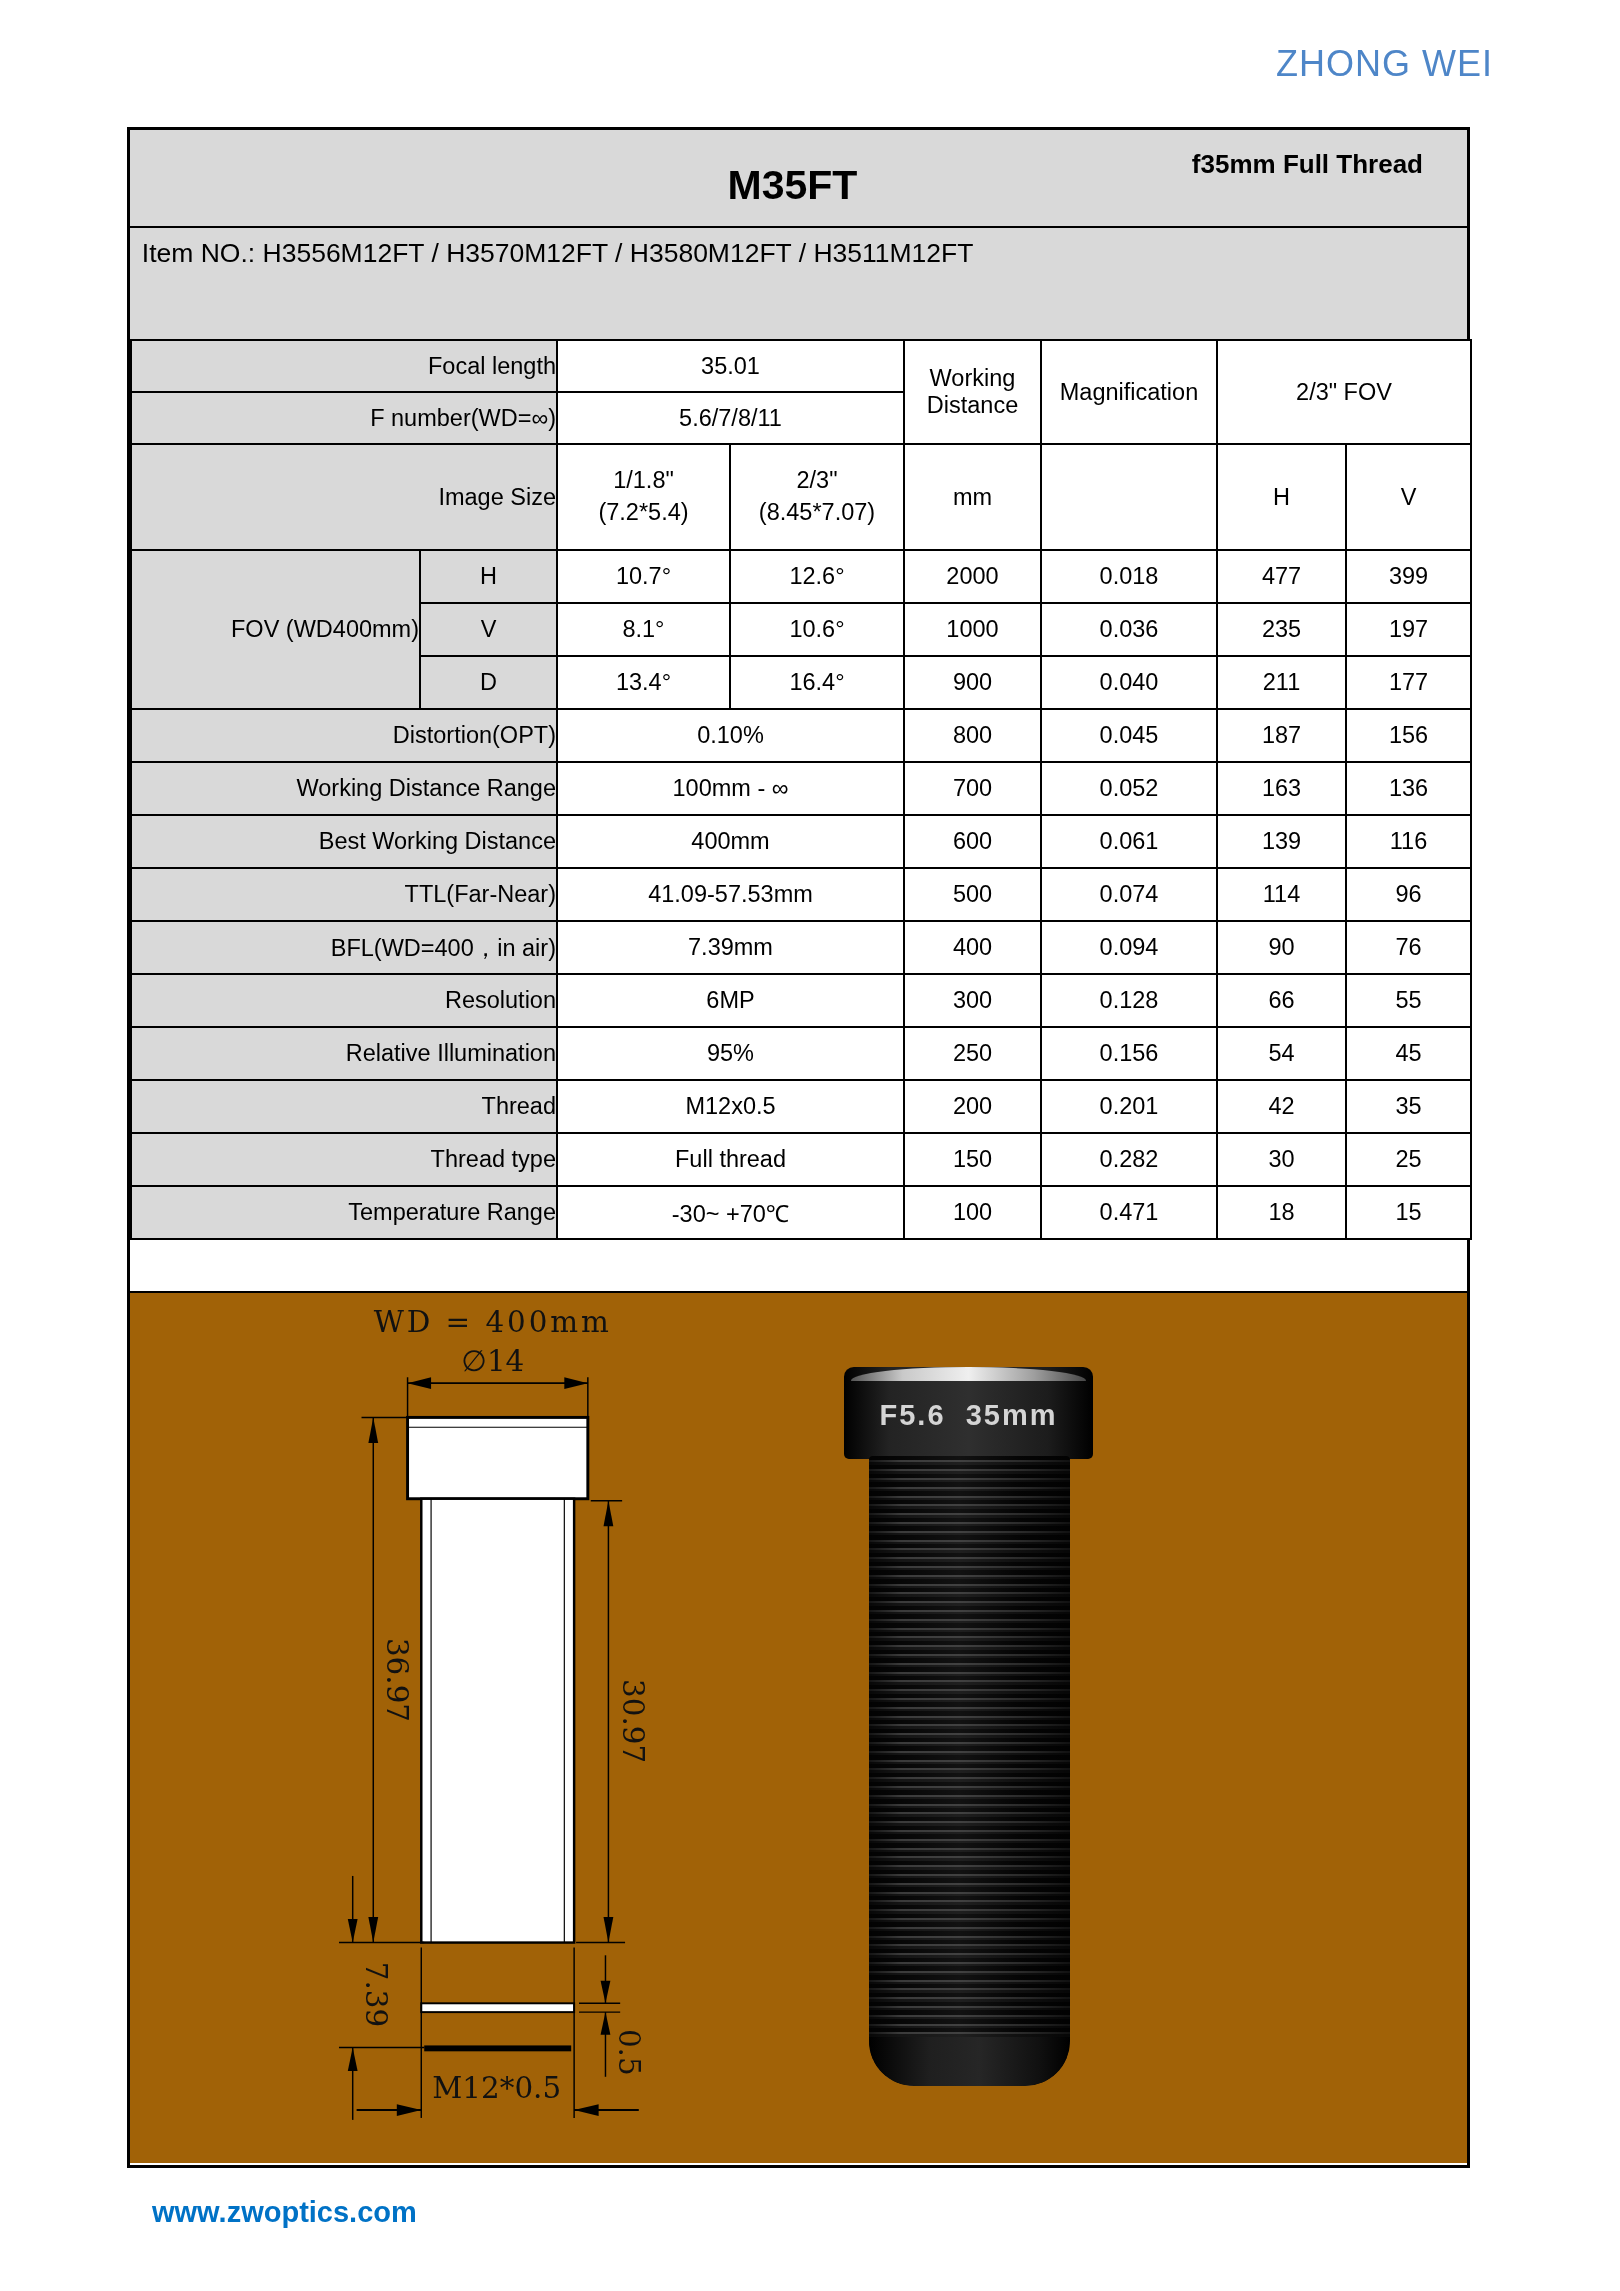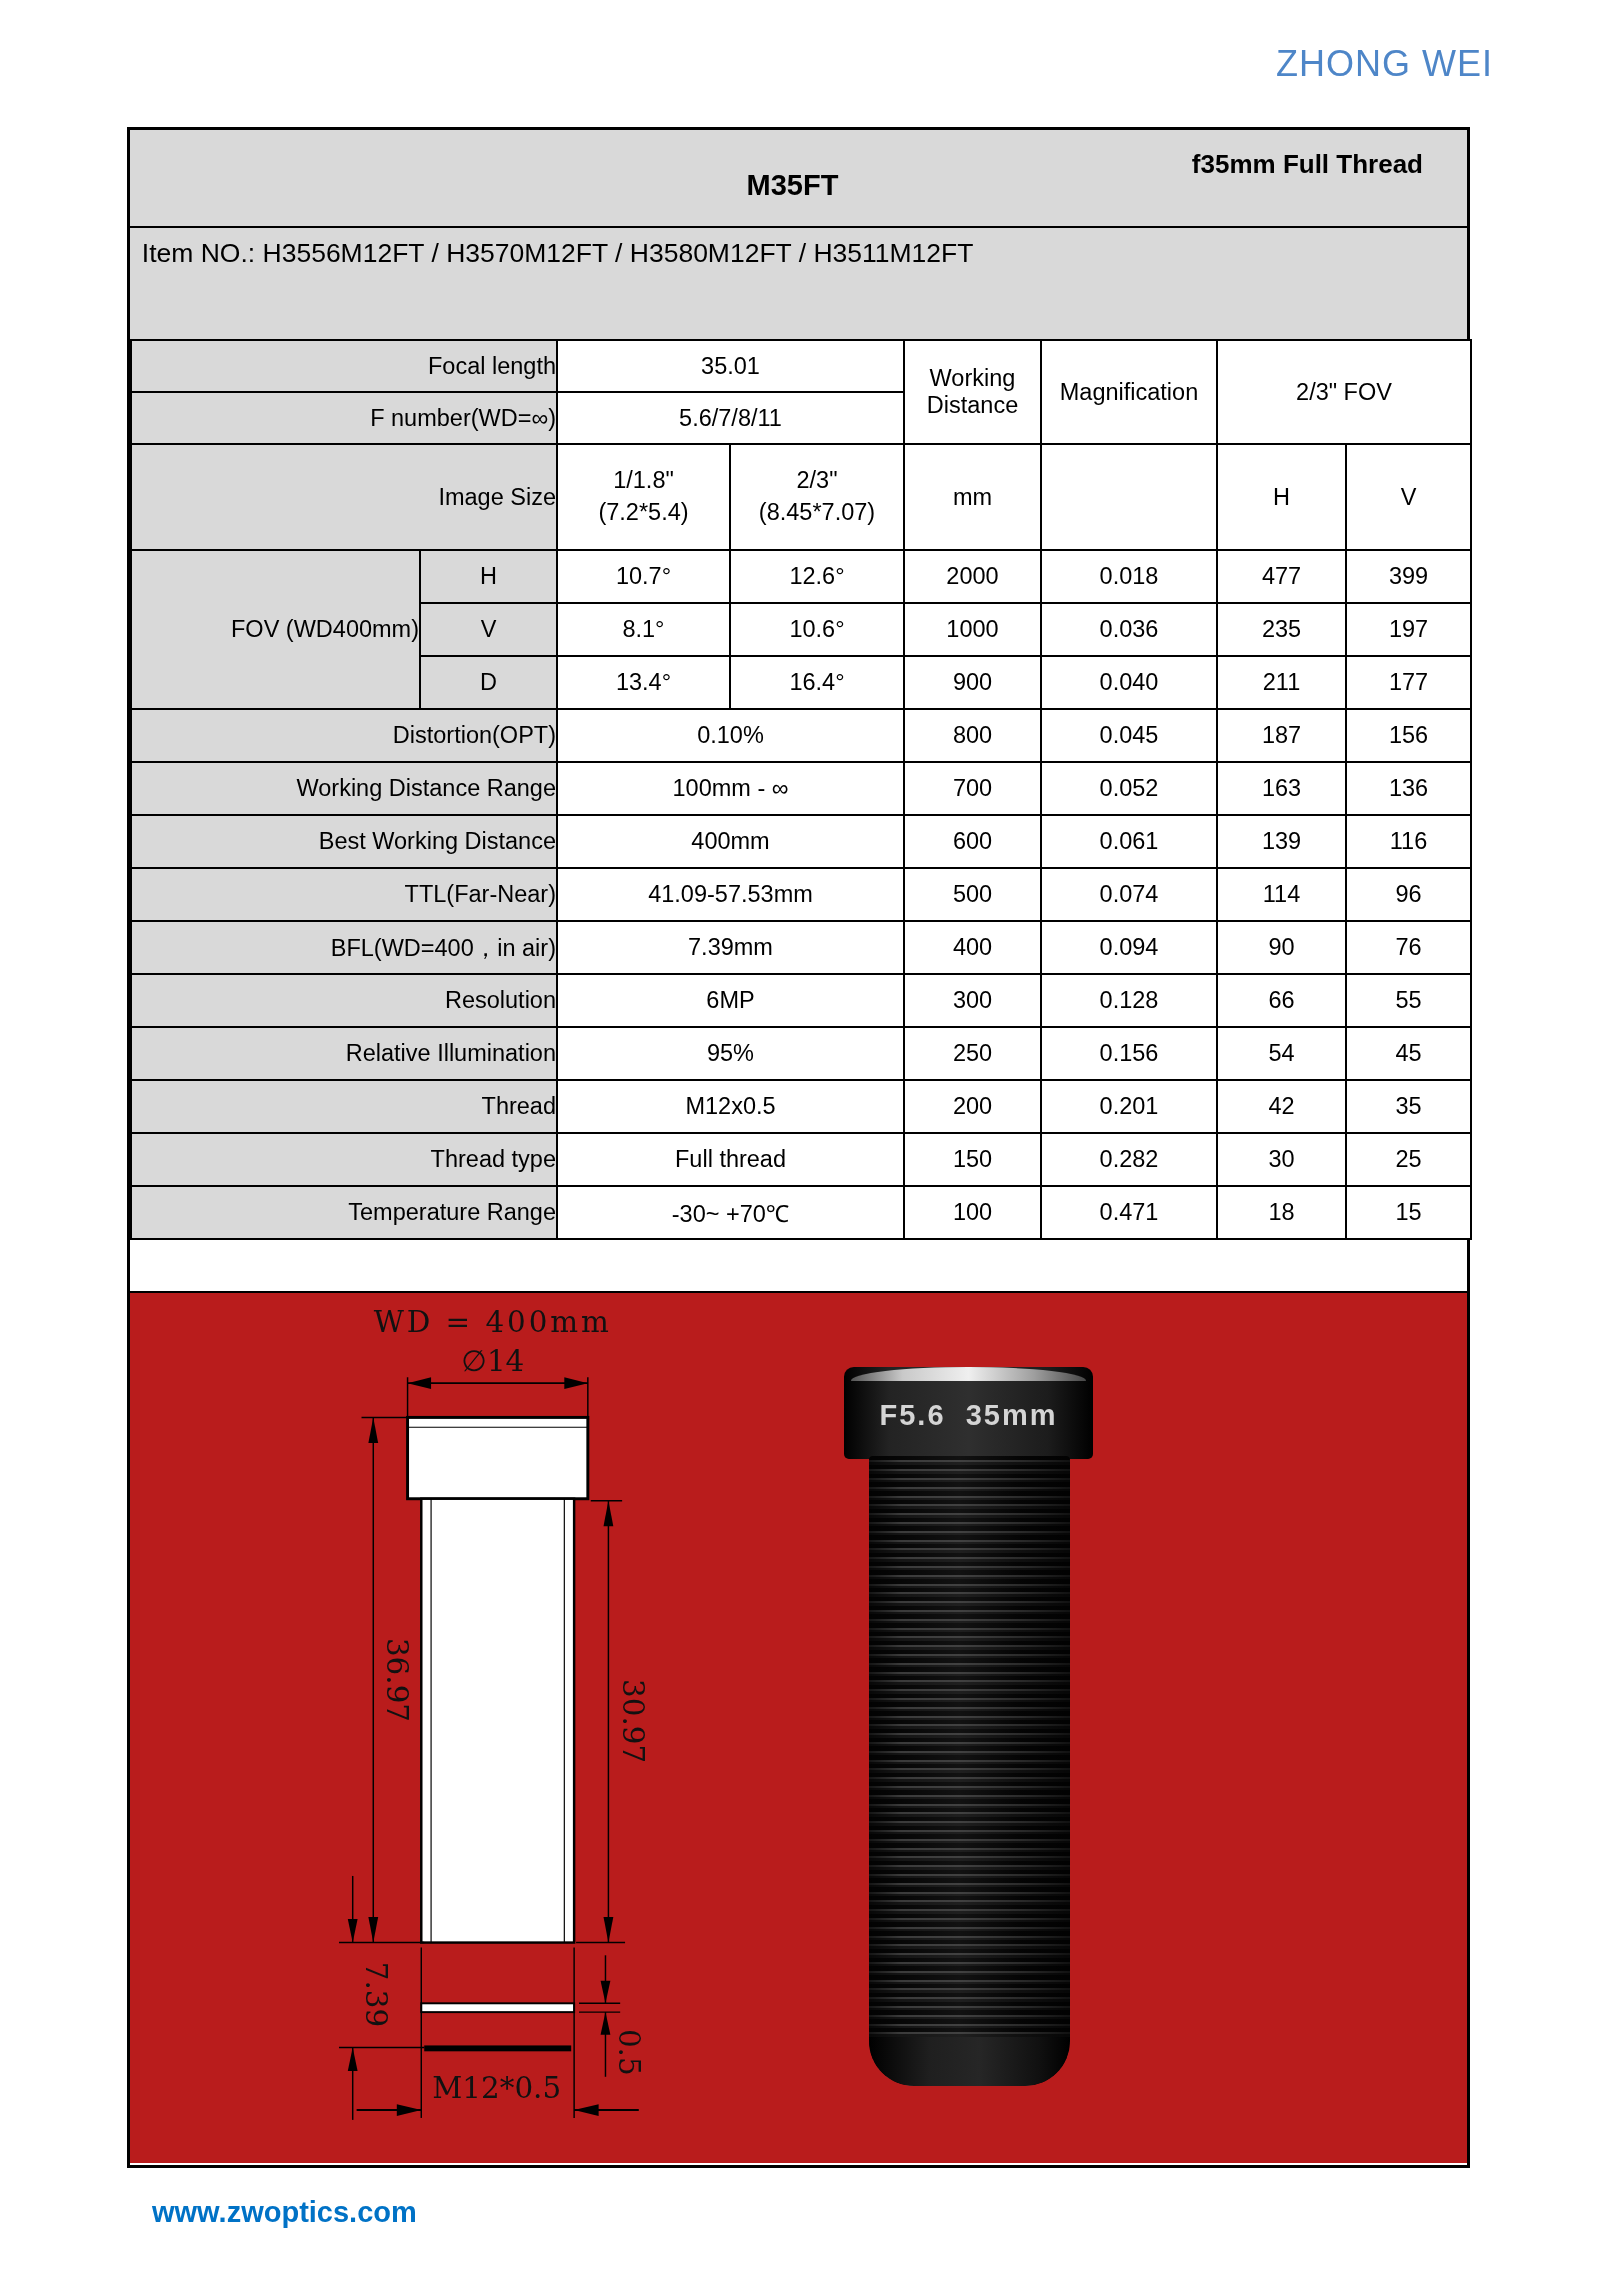--- a/index.html
+++ b/index.html
@@ -3,38 +3,38 @@
 <meta charset="utf-8">
 <style>
   html,body{margin:0;padding:0;background:#ffffff;}
   body{width:1620px;height:2292px;position:relative;font-family:"Liberation Sans",sans-serif;color:#000;overflow:hidden;}
 
   .logo{position:absolute;top:43px;right:127px;font-size:36px;font-weight:normal;letter-spacing:1px;}
 
   .doc-box{position:absolute;left:127px;top:127px;width:1343px;height:2041px;border:3.9px solid #000;background:#fff;box-sizing:border-box;}
 
   .doc-header{height:98px;background:#d9d9d9;border-bottom:2.9px solid #000;position:relative;box-sizing:border-box;}
-  .doc-header .model{position:absolute;left:0;right:12px;top:0;height:110px;display:flex;align-items:center;justify-content:center;font-size:29px;font-weight:bold;}
+  .doc-header .model{position:absolute;left:0;right:12px;top:0;height:110px;display:flex;align-items:center;justify-content:center;font-size:41px;font-weight:bold;}
   .doc-header .tagline{position:absolute;right:44px;top:0;height:68px;display:flex;align-items:center;font-size:26px;font-weight:bold;}
 
   .info-band{height:111px;background:#d9d9d9;box-sizing:border-box;padding:9.8px 0 0 11.8px;}
   .info-band .fnums{font-size:25.5px;font-weight:bold;white-space:pre;margin:0 0 11.8px 0;}
   .info-band .itemno{font-size:26.5px;white-space:pre;}
 
   table.spec{border-collapse:collapse;table-layout:fixed;width:1335px;margin:0;}
   table.spec td{border-left:2px solid #000;border-right:2px solid #000;border-top:2.9px solid #000;border-bottom:2.9px solid #000;font-size:23.5px;padding:0;overflow:hidden;}
   td.lab{background:#d9d9d9;text-align:right;padding-left:17.6px;}
   td.sub{background:#d9d9d9;text-align:center;}
   td.val{background:#fff;text-align:center;}
   tr.rh{height:53px;} tr.rh1{height:52px;} tr.big{height:106px;}
   .two-line{white-space:pre-line;line-height:1.35;}
 
   .gap-band{height:53px;background:#fff;border-bottom:2.9px solid #000;box-sizing:border-box;}
 
-  .drawing-sec{position:relative;height:870px;background:#b91c1c;}
+  .drawing-sec{position:relative;height:870px;background:#a16207;}
   .drawing-sec svg{position:absolute;left:0;top:0;}
   .dimtxt{font-family:"DejaVu Serif",serif;font-size:30px;fill:#111;}
   .dimtxt.sp{letter-spacing:3px;}
 
   .lens-photo-head{position:absolute;left:714px;top:74px;width:249px;height:92px;background:linear-gradient(90deg,#000 0%,#232323 18%,#2f2f2f 50%,#1c1c1c 82%,#000 100%);border-radius:9.8px 9.8px 4.9px 4.9px;}
   .lens-rim{height:13.7px;margin:0 6.9px;border-radius:50% 50% 0 0 / 100% 100% 0 0;background:linear-gradient(90deg,#555 0%,#c9c9c9 22%,#efefef 50%,#9e9e9e 78%,#474747 100%);}
   .lens-marking{position:absolute;left:0;right:0;top:32px;text-align:center;color:#d4d4d4;font-size:29px;font-weight:bold;letter-spacing:2px;white-space:pre;}
   .lens-photo-barrel{position:absolute;left:739px;top:163px;width:201px;height:630px;border-radius:3.9px 3.9px 45px 45px;background:
       linear-gradient(90deg,rgba(0,0,0,.65) 0%,rgba(0,0,0,0) 16%,rgba(120,120,120,.10) 45%,rgba(0,0,0,.28) 76%,rgba(0,0,0,.7) 100%),
       repeating-linear-gradient(180deg,#060606 0px,#060606 4.4px,#3b3b3b 4.4px,#3b3b3b 6.4px,#151515 6.4px,#151515 8.8px);

